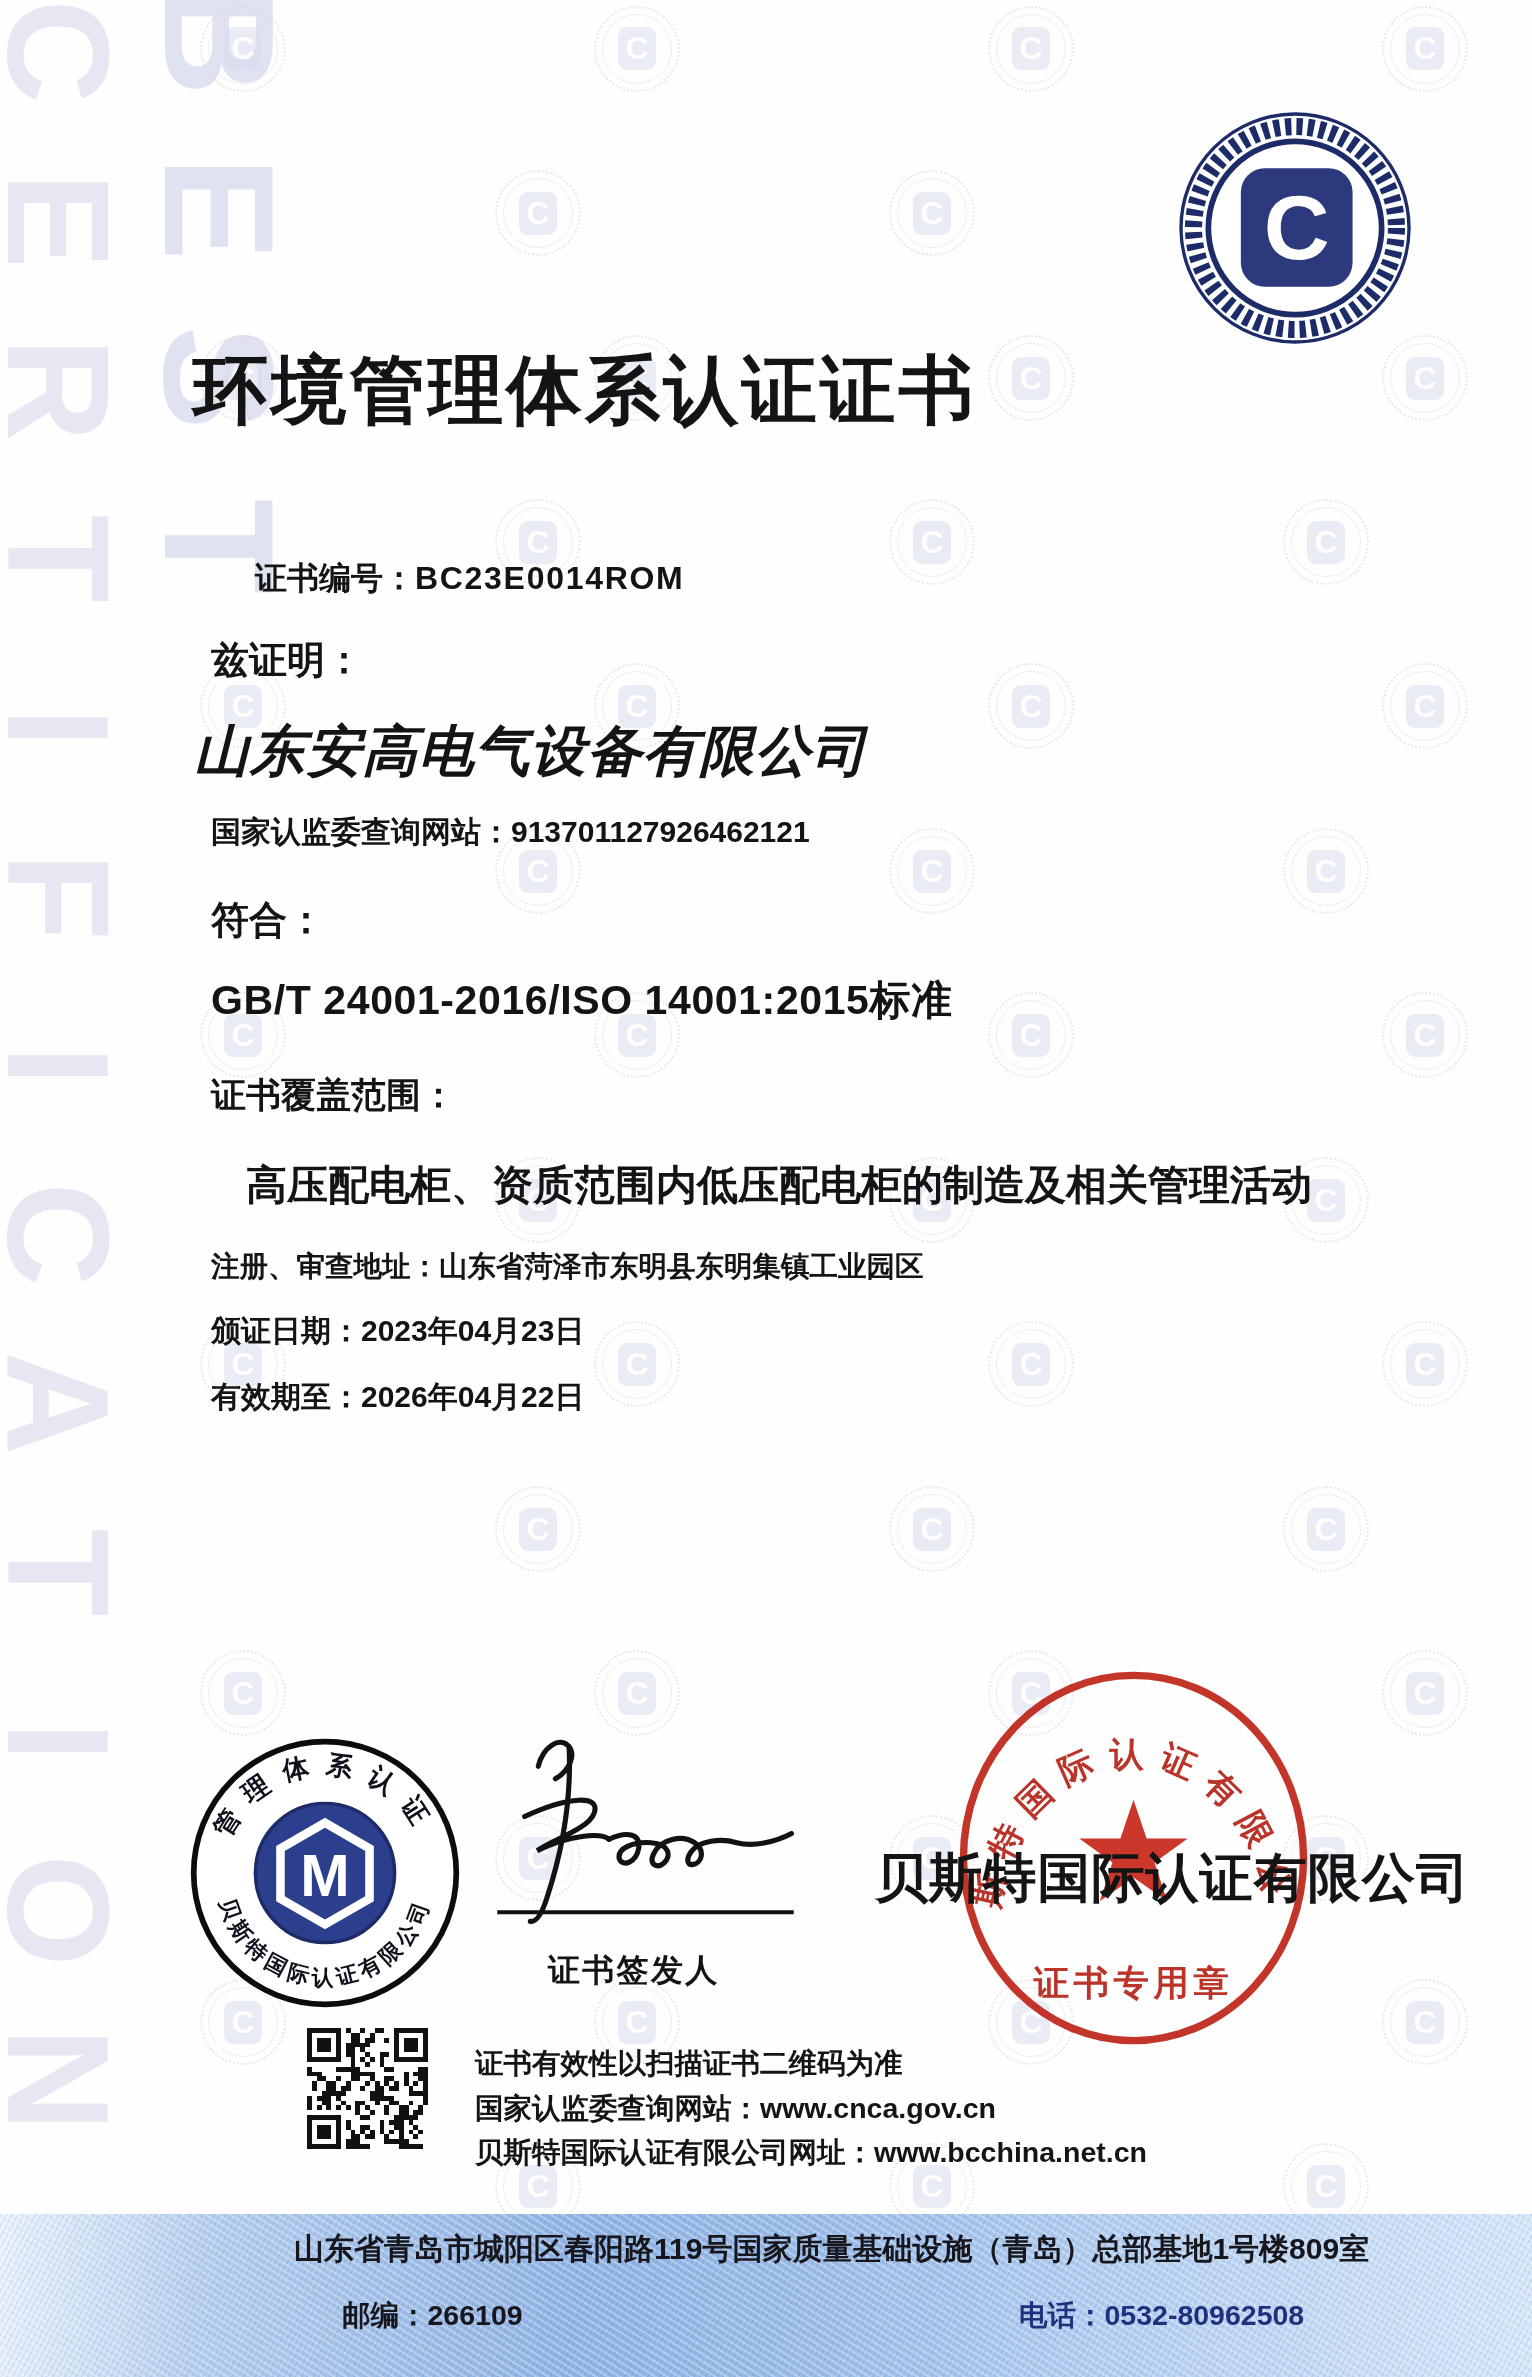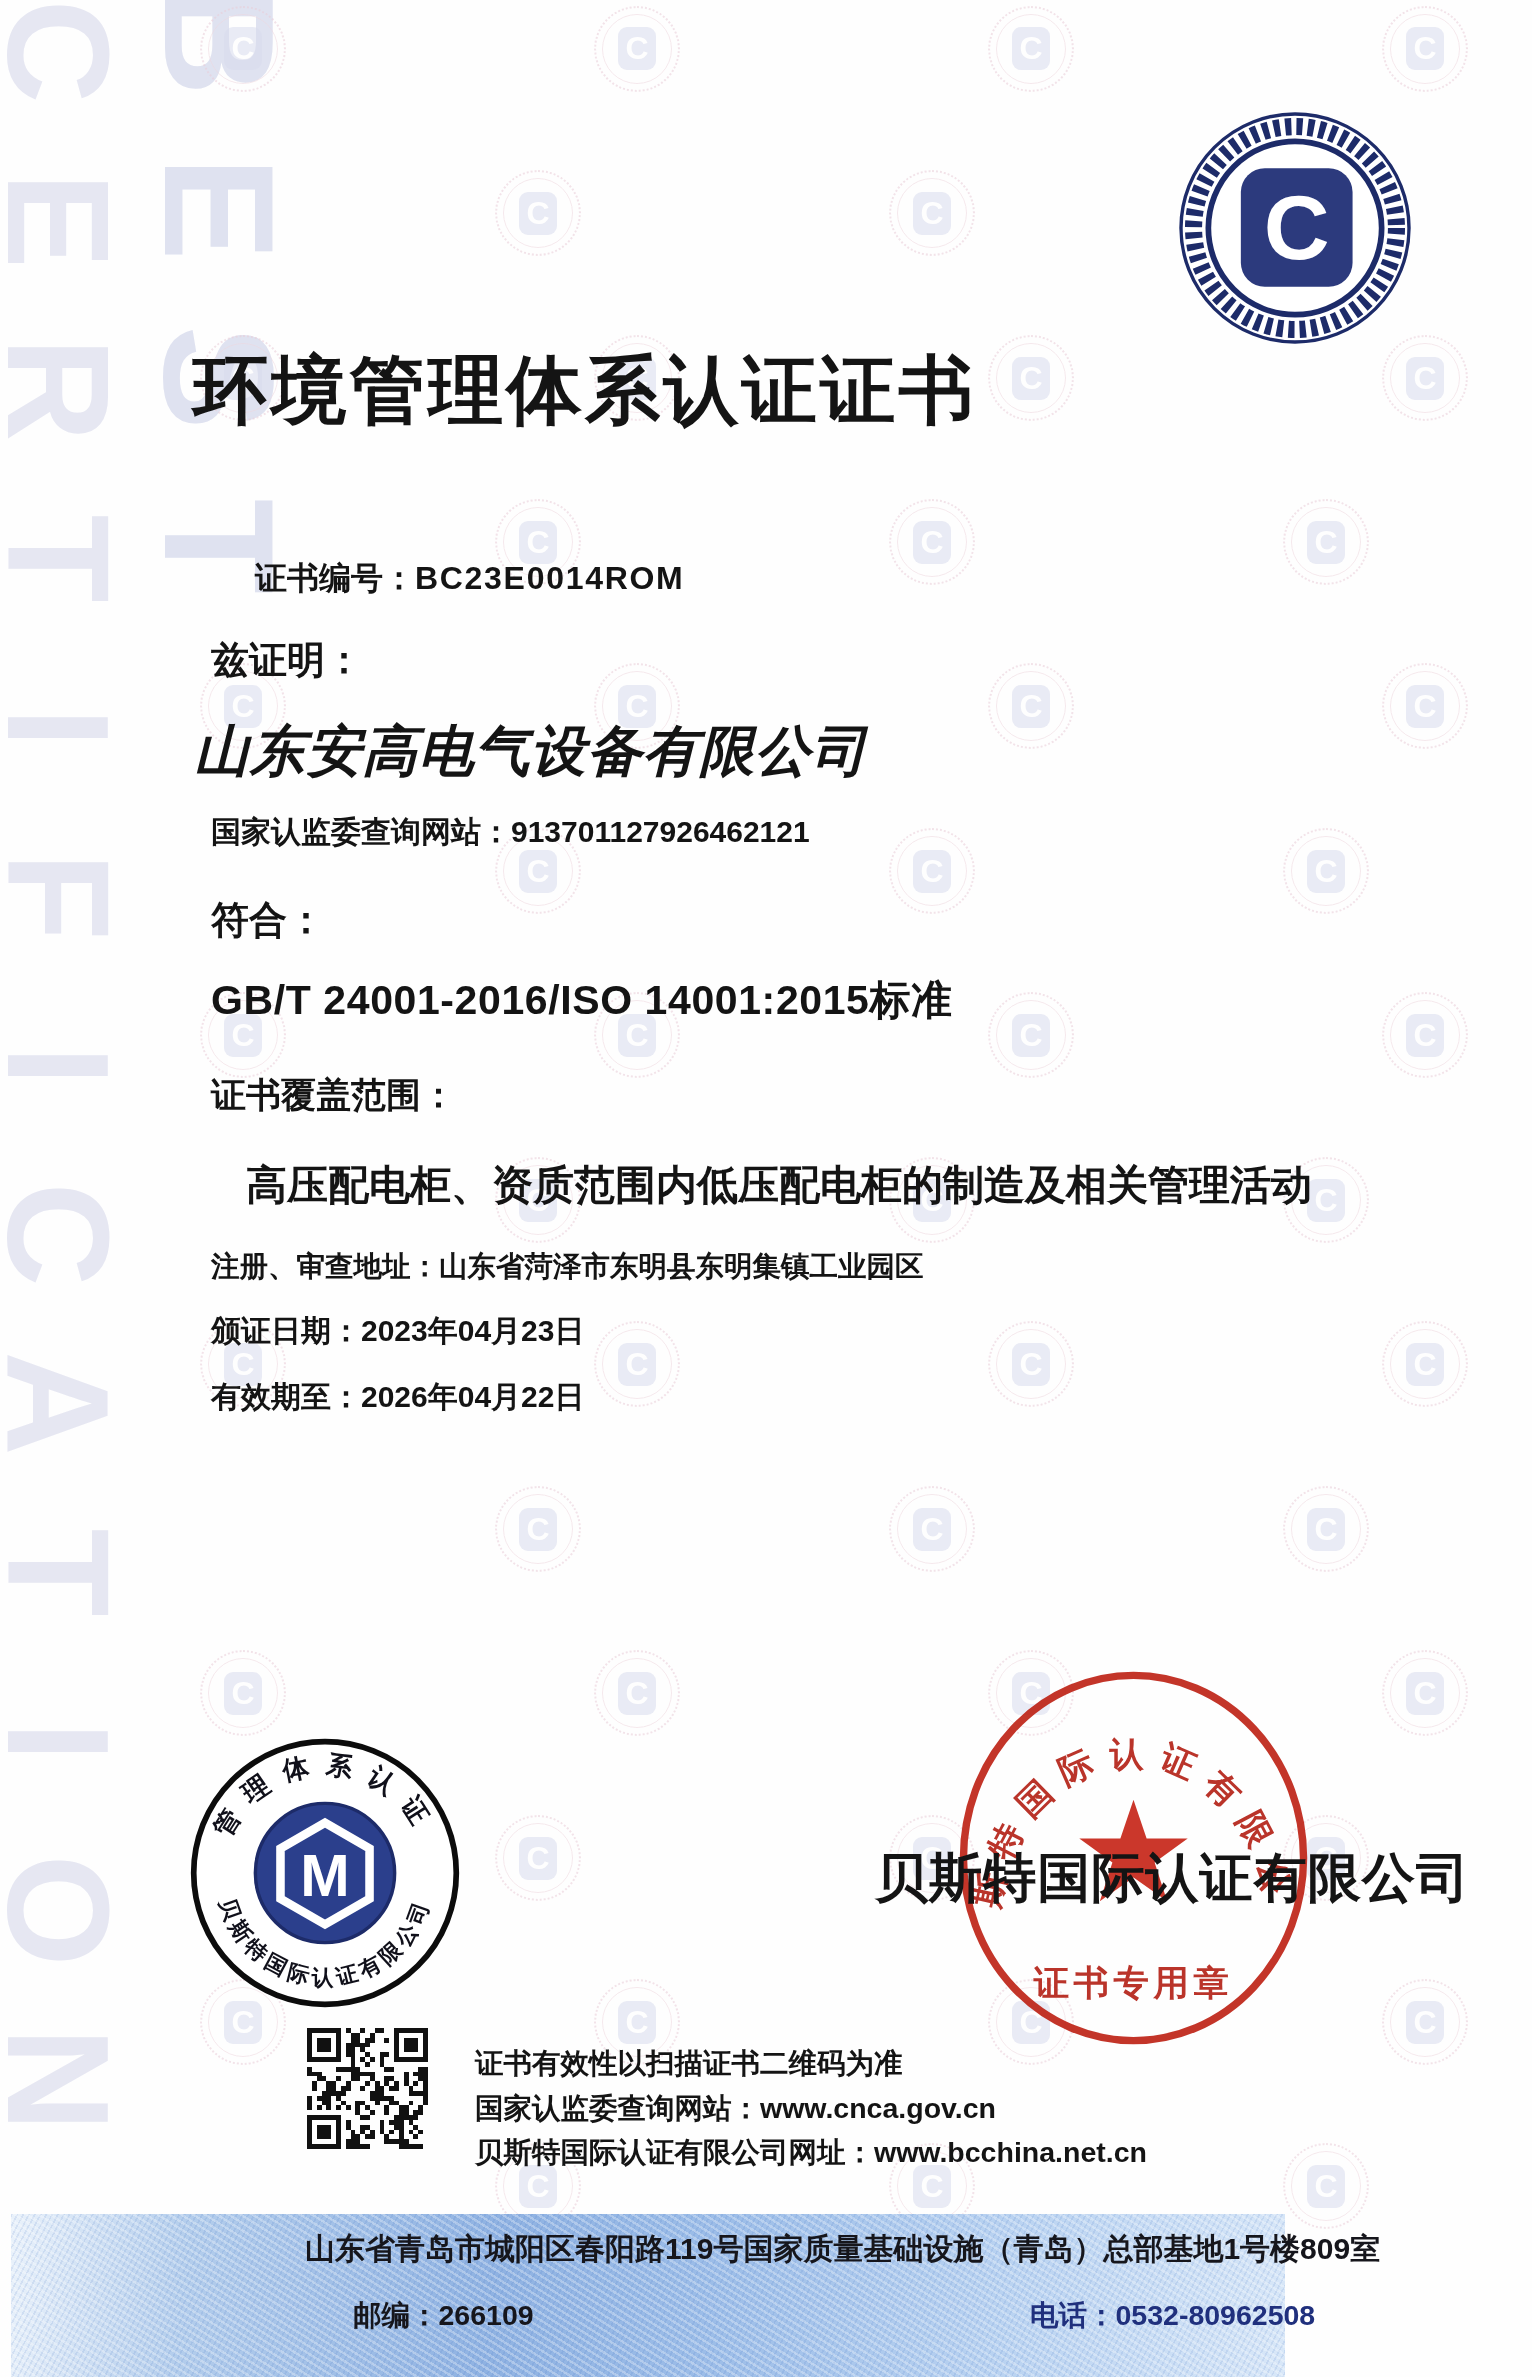--- a/index.html
+++ b/index.html
@@ -27,21 +27,21 @@
   .f-certno .val{letter-spacing:1.7px;}
   .f-company{font-size:55px;letter-spacing:1.1px;}
   .f-standard{font-size:41px;letter-spacing:0.6px;}
   .f-scope{font-size:41px;}
   .f-reg{font-size:28.5px;}
   .f-date{font-size:30px;}
   .sig-label{font-size:32px;font-weight:700;letter-spacing:2.3px;}
   .issuer{font-size:53px;font-weight:700;letter-spacing:1.1px;z-index:4;}
   .qr-line{font-size:28.5px;font-weight:700;white-space:nowrap;}
   
-  #footer-band{position:absolute;left:11px;top:2214px;width:1274px;height:163px;z-index:3;
+  #footer-band{position:absolute;left:0;top:2214px;width:1532px;height:163px;z-index:3;
     background:linear-gradient(96deg,#eaf2fb 0%,#b3cdec 14%,#8fb2e2 38%,#9cbde8 55%,#bad3f1 78%,#d8e7f8 100%);}
   #footer-band:before{content:"";position:absolute;inset:0;
     background:repeating-linear-gradient(32deg,rgba(255,255,255,.28) 0 2.3px,rgba(255,255,255,0) 2.3px 6.3px),
                repeating-linear-gradient(118deg,rgba(64,110,190,.12) 0 1.7px,rgba(64,110,190,0) 1.7px 5.1px);}
   .footer-text{position:absolute;font-weight:700;color:#16161c;white-space:nowrap;}
   .phone{color:#20307d;}
   svg text{font-family:"Liberation Sans",sans-serif;}
 </style>
 </head>
 <body>
@@ -472,20 +472,32 @@
       </text>
       <text font-size="38" font-weight="bold" fill="#10101a" letter-spacing="8">
         <textPath href="#arcB" startOffset="50%" text-anchor="middle">贝斯特国际认证有限公司</textPath>
       </text>
       <circle cx="240" cy="240" r="122" fill="#2b3f8c" stroke="#1d2b69" stroke-width="6"></circle>
       <polygon points="240,152 318,197 318,285 240,330 162,285 162,197" fill="none" stroke="#ffffff" stroke-width="15"></polygon>
       <text x="240" y="280" text-anchor="middle" font-size="104" font-weight="bold" fill="#ffffff">M</text>
     </svg>
   </div>
 
+  <div class="abs z2" style="left:457px;top:1699px;width:377px;height:268px;">
+    <svg width="377" height="268" viewBox="0 0 660 470">
+      <g fill="none" stroke="#121212" stroke-width="9" stroke-linecap="round">
+        <path d="M142,118 C150,84 180,64 196,84 C208,100 196,126 172,140"></path>
+        <path d="M196,84 C200,170 186,260 158,346 C150,372 140,392 128,390"></path>
+        <path d="M118,206 C196,170 252,168 240,200 C230,228 168,246 140,266 C196,238 252,234 266,246"></path>
+        <path d="M266,246 C300,230 322,238 318,262 C314,286 290,296 284,280 C280,262 308,250 340,252 C372,254 376,276 362,288 C350,298 336,290 344,272 C356,244 396,238 416,252 C436,266 428,288 414,290 C404,292 400,282 410,268 C424,248 462,244 490,252 C520,260 560,250 586,236"></path>
+      </g>
+      <path d="M70,374 H590" stroke="#111" stroke-width="7"></path>
+    </svg>
+    <div class="sig-label" style="position:absolute;left:91px;top:250px;">证书签发人</div>
+  </div>
 
   <div class="abs" style="left:948px;top:1664px;width:371px;height:388px;z-index:3;opacity:.93;">
     <svg width="371" height="388" viewBox="0 0 650 680">
       <ellipse cx="325" cy="340" rx="298" ry="320" fill="none" stroke="#bf2619" stroke-width="13"></ellipse>
       <defs>
           <path id="stampArc" d="M 89,458 A 236,280 0 1 1 561,458"></path>
         </defs>
       <text font-size="60" font-weight="bold" fill="#b5251a" letter-spacing="24">
         <textPath href="#stampArc" startOffset="50%" text-anchor="middle">贝斯特国际认证有限公司</textPath>
       </text>

